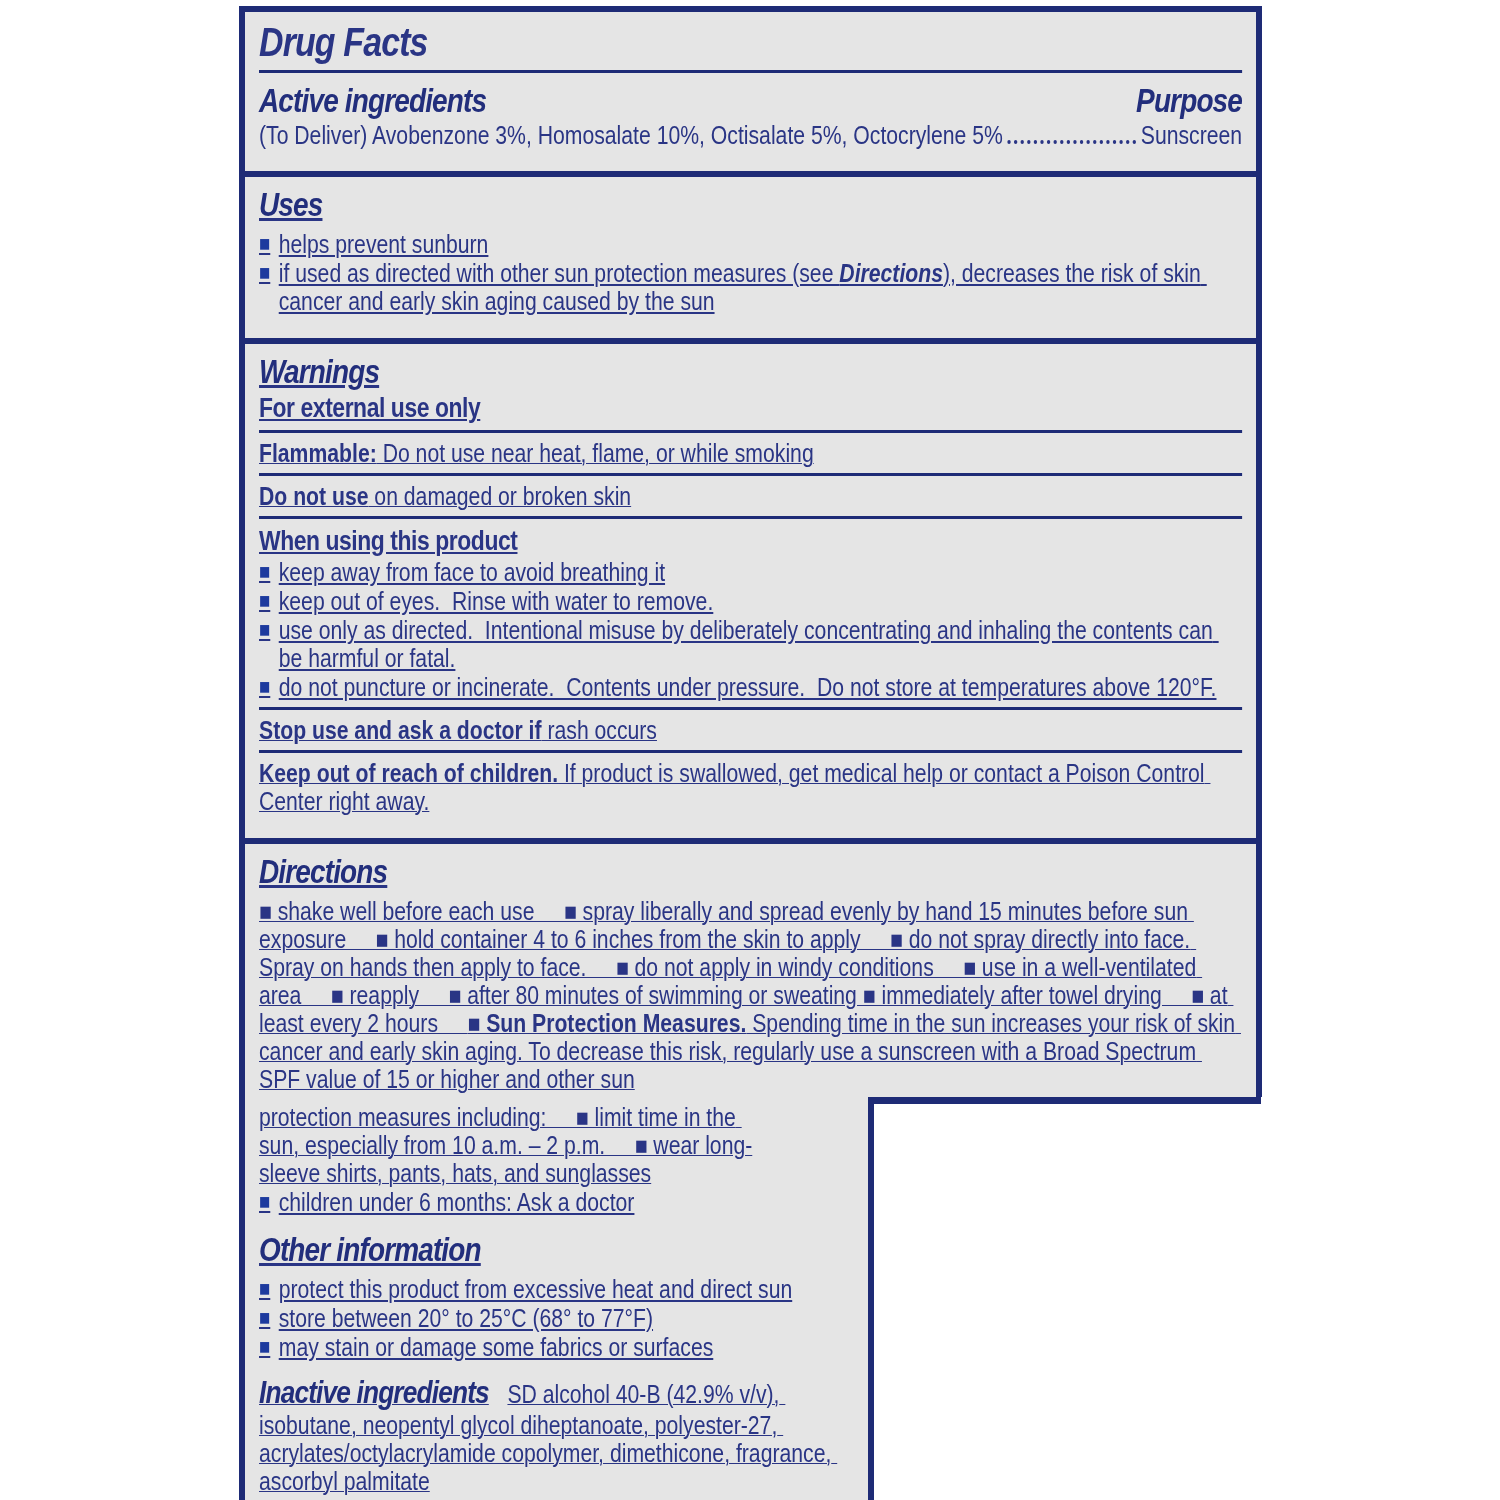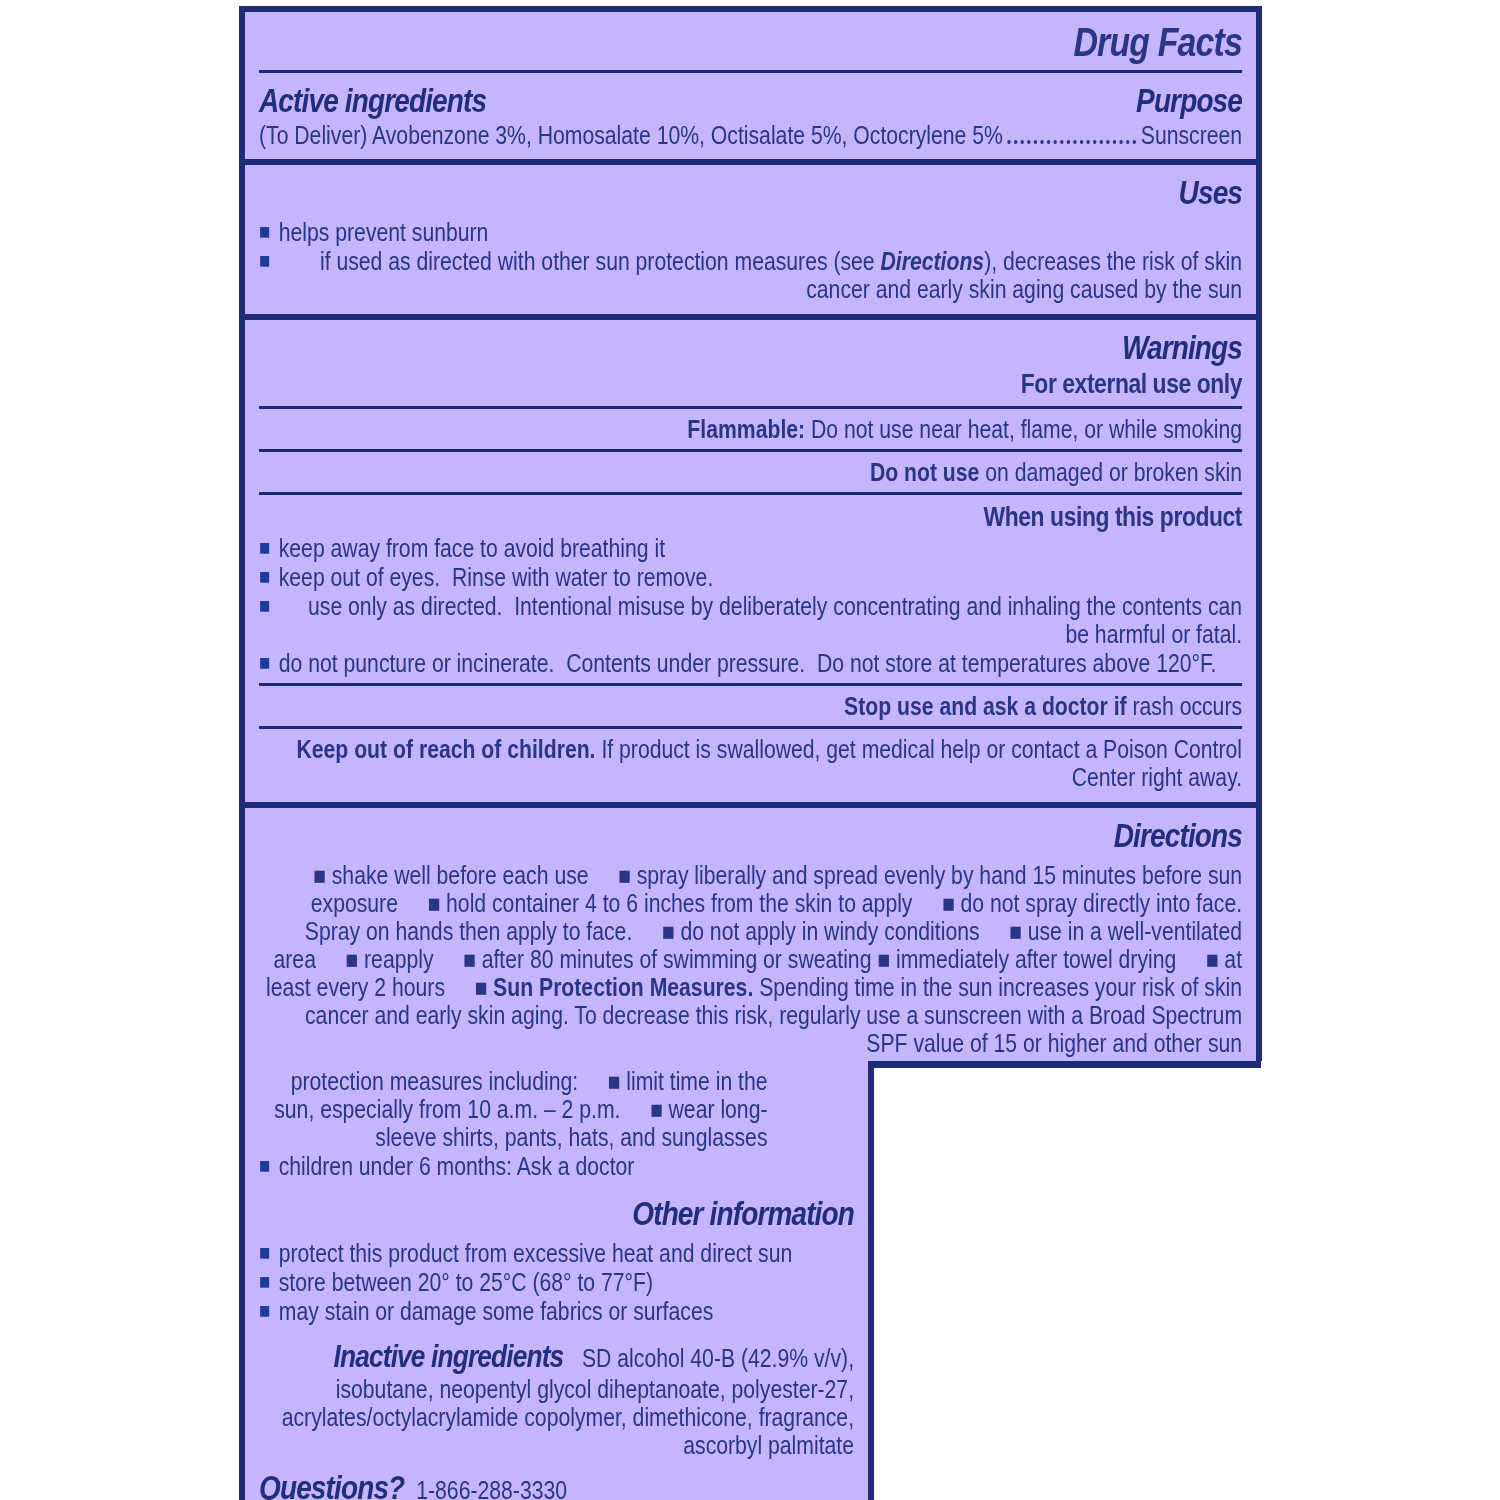--- a/index.html
+++ b/index.html
@@ -1,20 +1,20 @@
 <!DOCTYPE html>
 <html><head>
 <meta charset="utf-8">
 <style>
   html,body{margin:0;padding:0;background:#ffffff;}
   .canvas{position:relative;width:1500px;height:1500px;background:#ffffff;overflow:hidden;
           font-family:"Liberation Sans", sans-serif;color:#2a3585;}
   .label{position:absolute;left:239px;top:6px;width:1023px;}
-  .sec{box-sizing:border-box;border:6px solid #1e2b76;background:#c4b5fd;padding:6px 14px 10px;text-align:right;}
-  .sec + .sec{margin-top:-6px;}
+  .sec{box-sizing:border-box;border:6px solid #1e2b76;background:#e5e5e5;padding:6px 14px 22px;}
+  .sec + .sec{margin-top:-6px;text-decoration:underline;}
   .secA{border-bottom:none;padding-bottom:4px;}
   .secB{margin-top:0 !important;border-top:none;width:635px;border-bottom:7px solid #1e2b76;
         position:relative;padding-bottom:18px;}
   .notch-bar{position:absolute;left:100%;top:0;margin-left:6px;width:387px;height:7px;
              background:#1e2b76;}
   
   .cond{width:118%;transform:scaleX(0.8475);transform-origin:0 0;}
   .title{font-size:40px;font-weight:bold;font-style:italic;line-height:48px;letter-spacing:-1px;}
   h2{font-size:33px;font-weight:bold;font-style:italic;line-height:40px;letter-spacing:-1px;
      margin:2px 0 5px 0;color:#222e7c;}

